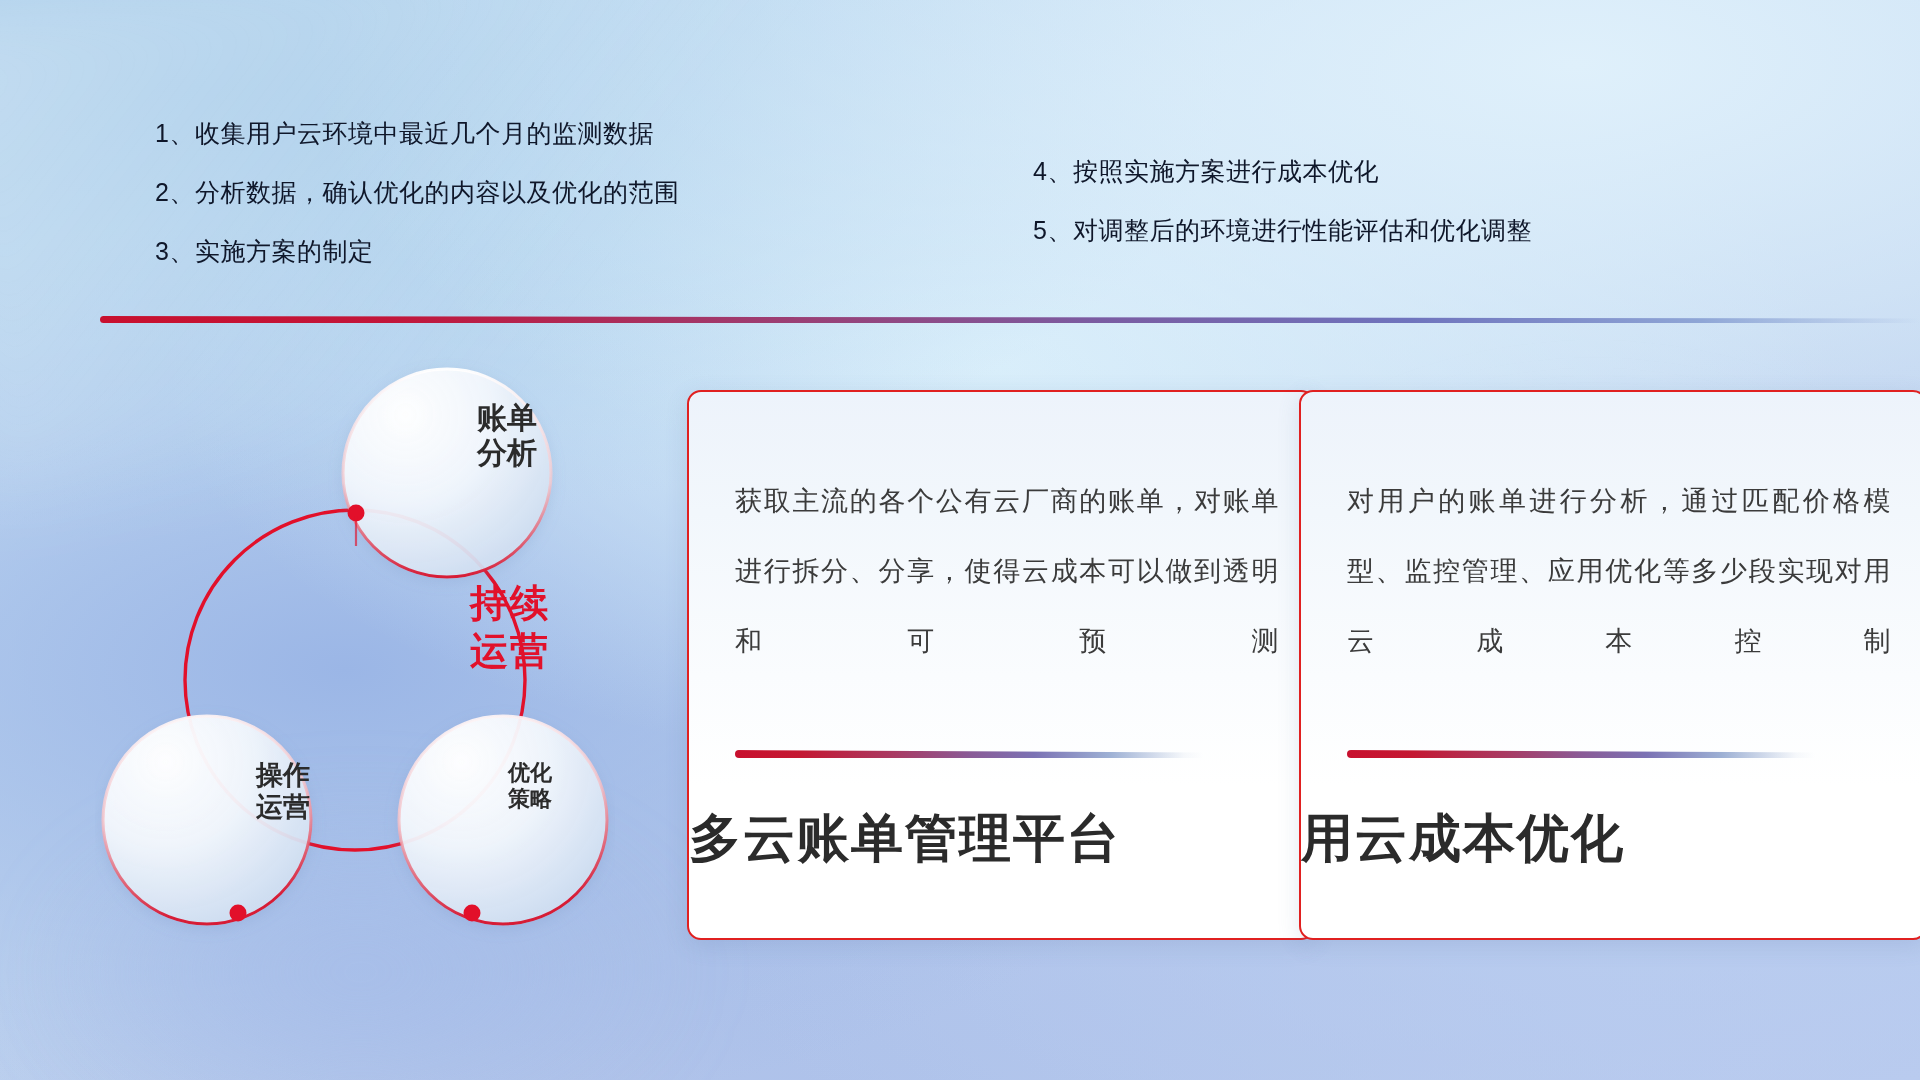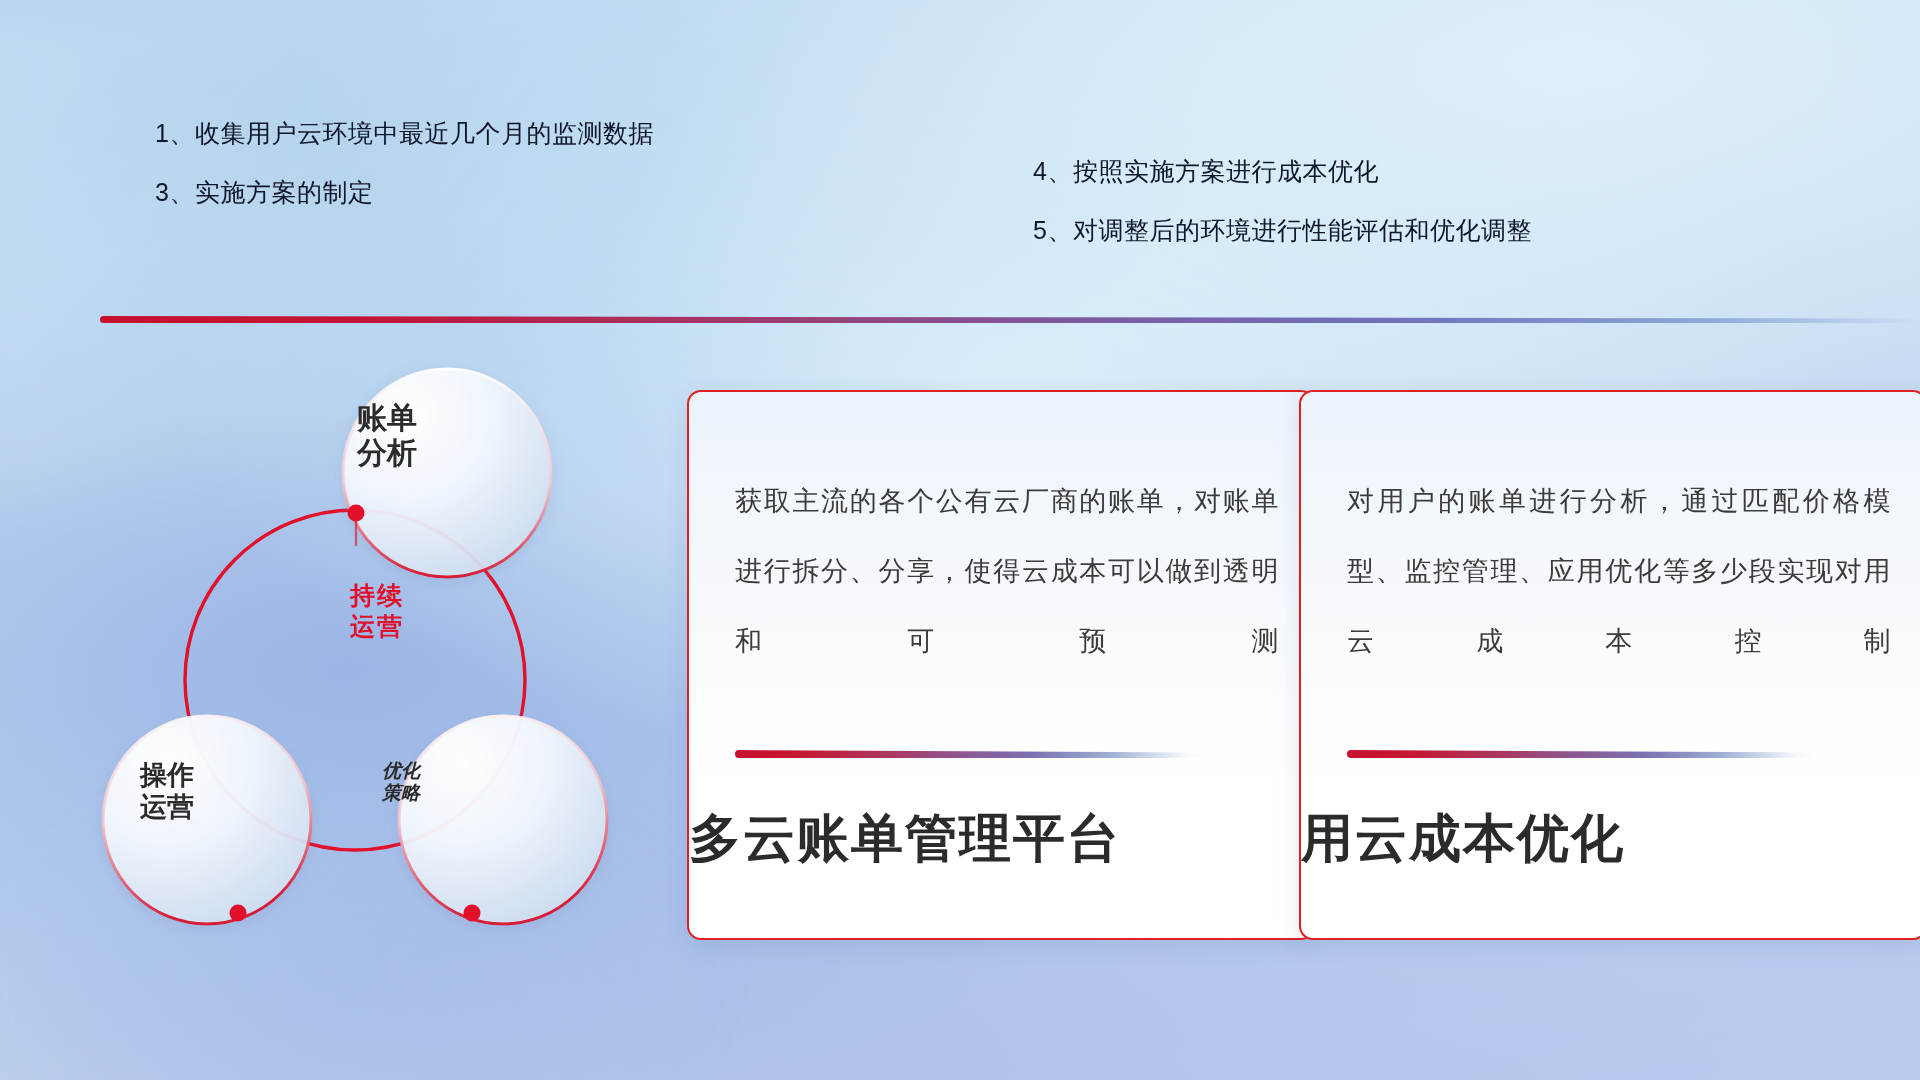--- a/index.html
+++ b/index.html
@@ -60,32 +60,32 @@
     background:linear-gradient(90deg,#c8102e 0%,#c2163a 16%,#9b3f74 38%,#7a5ca2 55%,#6f74bd 72%,#8fa6d6 88%,rgba(160,185,220,0) 100%);
     border-radius:4px 0 0 4px;
     clip-path:polygon(0 0,100% 35%,100% 100%,0 100%);
   }
 
   
   #venn{ position:absolute; left:95px; top:350px; width:520px; height:600px; z-index:4; }
   #venn svg{ width:100%; height:100%; display:block; }
   .vlabel{
     position:absolute;
-    text-align:left;
+    text-align:right;
     font-weight:700;
     color:#2b2b2b;
     line-height:1.18;
     white-space:pre-line;
   }
   #label-top   { left:262px; top:50px;  width:180px; font-size:30px; }
   #label-bl    { left:45px;  top:410px; width:170px; font-size:27px; }
-  #label-br    { left:287px; top:410px; width:170px; font-size:19px;font-style:italic; }
+  #label-br    { left:287px; top:410px; width:170px; font-size:22px; }
   #label-center{
     left:255px; top:230px; width:200px;
-    font-size:25px; color:#e1112b; letter-spacing:2px; line-height:1.25;
+    font-size:38px; color:#e1112b; letter-spacing:2px; line-height:1.25;
   }
 
   
   .card{
     position:absolute; z-index:4;
     width:628px; height:550px;
     border:2px solid #e02020;
     border-radius:14px;
     background:
       linear-gradient(180deg,#edf3fb 0%,#f2f7fc 22%,#fafcfe 52%,#ffffff 72%,#ffffff 100%);
@@ -124,20 +124,21 @@
 
 <div id="bg">
   <div class="bg-base"></div>
   <div class="bg-sheen"></div>
   <div class="bg-sheen2"></div>
   <div class="bg-sheen3"></div>
 </div>
 
 <div class="steps" id="steps-left">
   <div class="ln">1、收集用户云环境中最近几个月的监测数据</div>
+  <div class="ln">2、分析数据，确认优化的内容以及优化的范围</div>
   <div class="ln">3、实施方案的制定</div>
 </div>
 
 <div class="steps" id="steps-right">
   <div class="ln">4、按照实施方案进行成本优化</div>
   <div class="ln">5、对调整后的环境进行性能评估和优化调整</div>
 </div>
 
 <div id="top-rule"></div>
 

